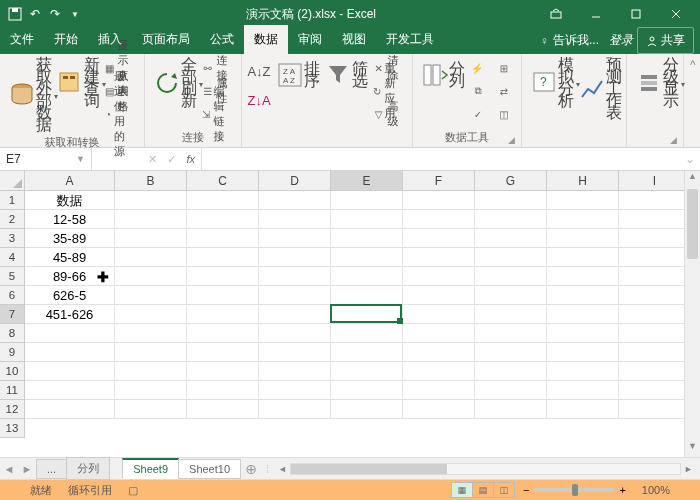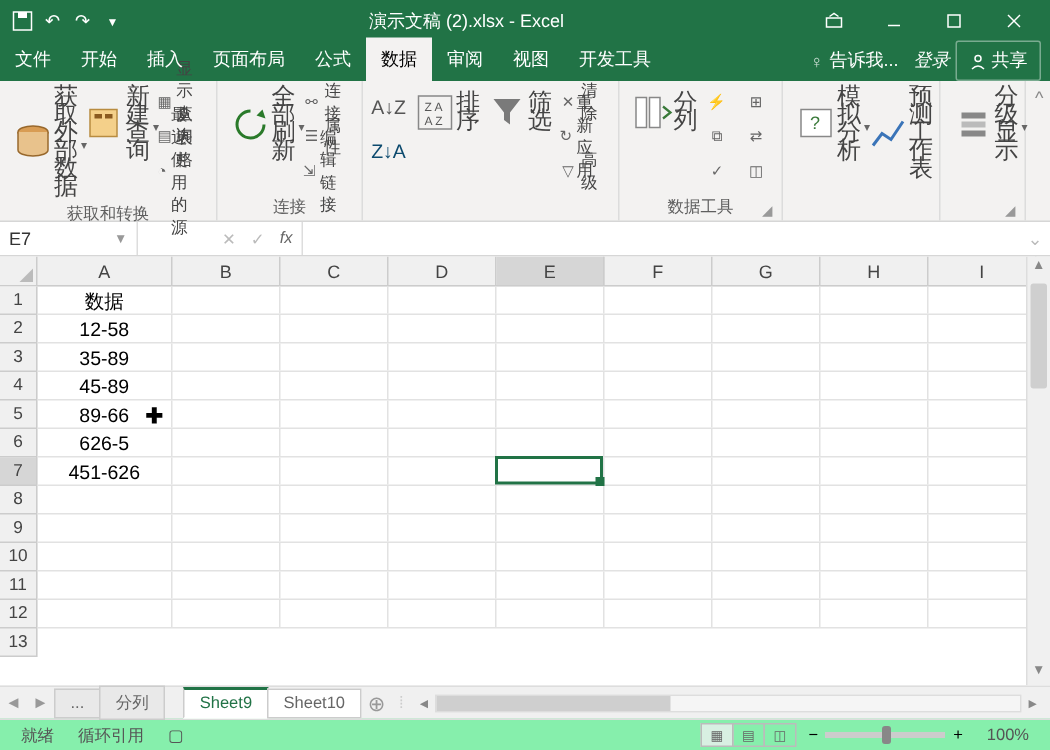--- a/index.html
+++ b/index.html
@@ -72,21 +72,21 @@
   .sheettabs .tab { padding:3px 10px; border:1px solid #ccc; background:#fff; cursor:pointer; margin-right:-1px; color:#666;}
   .sheettabs .tab.grey { background:#e9e9e9; }
   .sheettabs .tab.active { background:#fff; border-bottom-color:#fff; color:#217346; font-weight:500; border-top:2px solid #217346;margin-left:13px;}
   .sheettabs .add { width:22px; text-align:center; color:#999; cursor:pointer; font-size:14px;}
   .scroll-h { flex:1; display:flex; align-items:center; padding:0 4px; }
   .scroll-h .track { flex:1; height:12px; background:#f5f5f5; border:1px solid #ddd; position:relative;}
   .scroll-h .thumb { position:absolute; left:0; top:0; bottom:0; width:40%; background:#cfcfcf;}
   .scroll-h .arr { color:#888; font-size:9px; padding:0 3px; cursor:pointer;}
   
   
-  .status { display:flex; align-items:center; height:21px; background:#86efac; border-top:1px solid #ddd; font-size:11px; padding:0 6px;}
+  .status { display:flex; align-items:center; height:21px; background:#fdba74; border-top:1px solid #ddd; font-size:11px; padding:0 22px;}
   .status .seg { padding:0 8px; color:#555;}
   .status .spacer { flex:1; }
   .status .viewbtn { width:22px; height:16px; border:1px solid #bbb; margin-left:-1px; display:flex; align-items:center; justify-content:center; cursor:pointer; color:#666; font-size:9px;}
   .status .viewbtn.active { background:#d8f0e2; }
   .zoom-slider { display:flex; align-items:center; gap:5px; margin:0 8px;}
   .zoom-slider .track { width:80px; height:4px; background:#ccc; position:relative;}
   .zoom-slider .knob { position:absolute; top:-4px; left:38px; width:6px; height:12px; background:#888; border-radius:2px;}
   
   svg { display:block; }
 </style>
@@ -234,21 +234,21 @@
     <div class="label">连接</div>
   </div>
 
   <div class="group">
     <div class="body">
       <div class="smallcol" style="align-items:center;">
         <div class="smallbtn" style="height:28px;">
             <span class="sicon" style="font-size:13px;color:#555;">A↓Z</span>
           </div>
         <div class="smallbtn" style="height:28px;">
-            <span class="sicon" style="font-size:13px;color:#0c4a6e;">Z↓A</span>
+            <span class="sicon" style="font-size:13px;color:#be185d;">Z↓A</span>
           </div>
       </div>
       <div class="bigbtn">
         <div class="glyph">
             <svg width="28" height="28">
               <rect x="3" y="3" width="22" height="22" fill="none" stroke="#888"></rect>
               <text x="7" y="13" font-size="8" fill="#555">Z A</text>
               <text x="7" y="22" font-size="8" fill="#555">A Z</text>
             </svg>
           </div>

